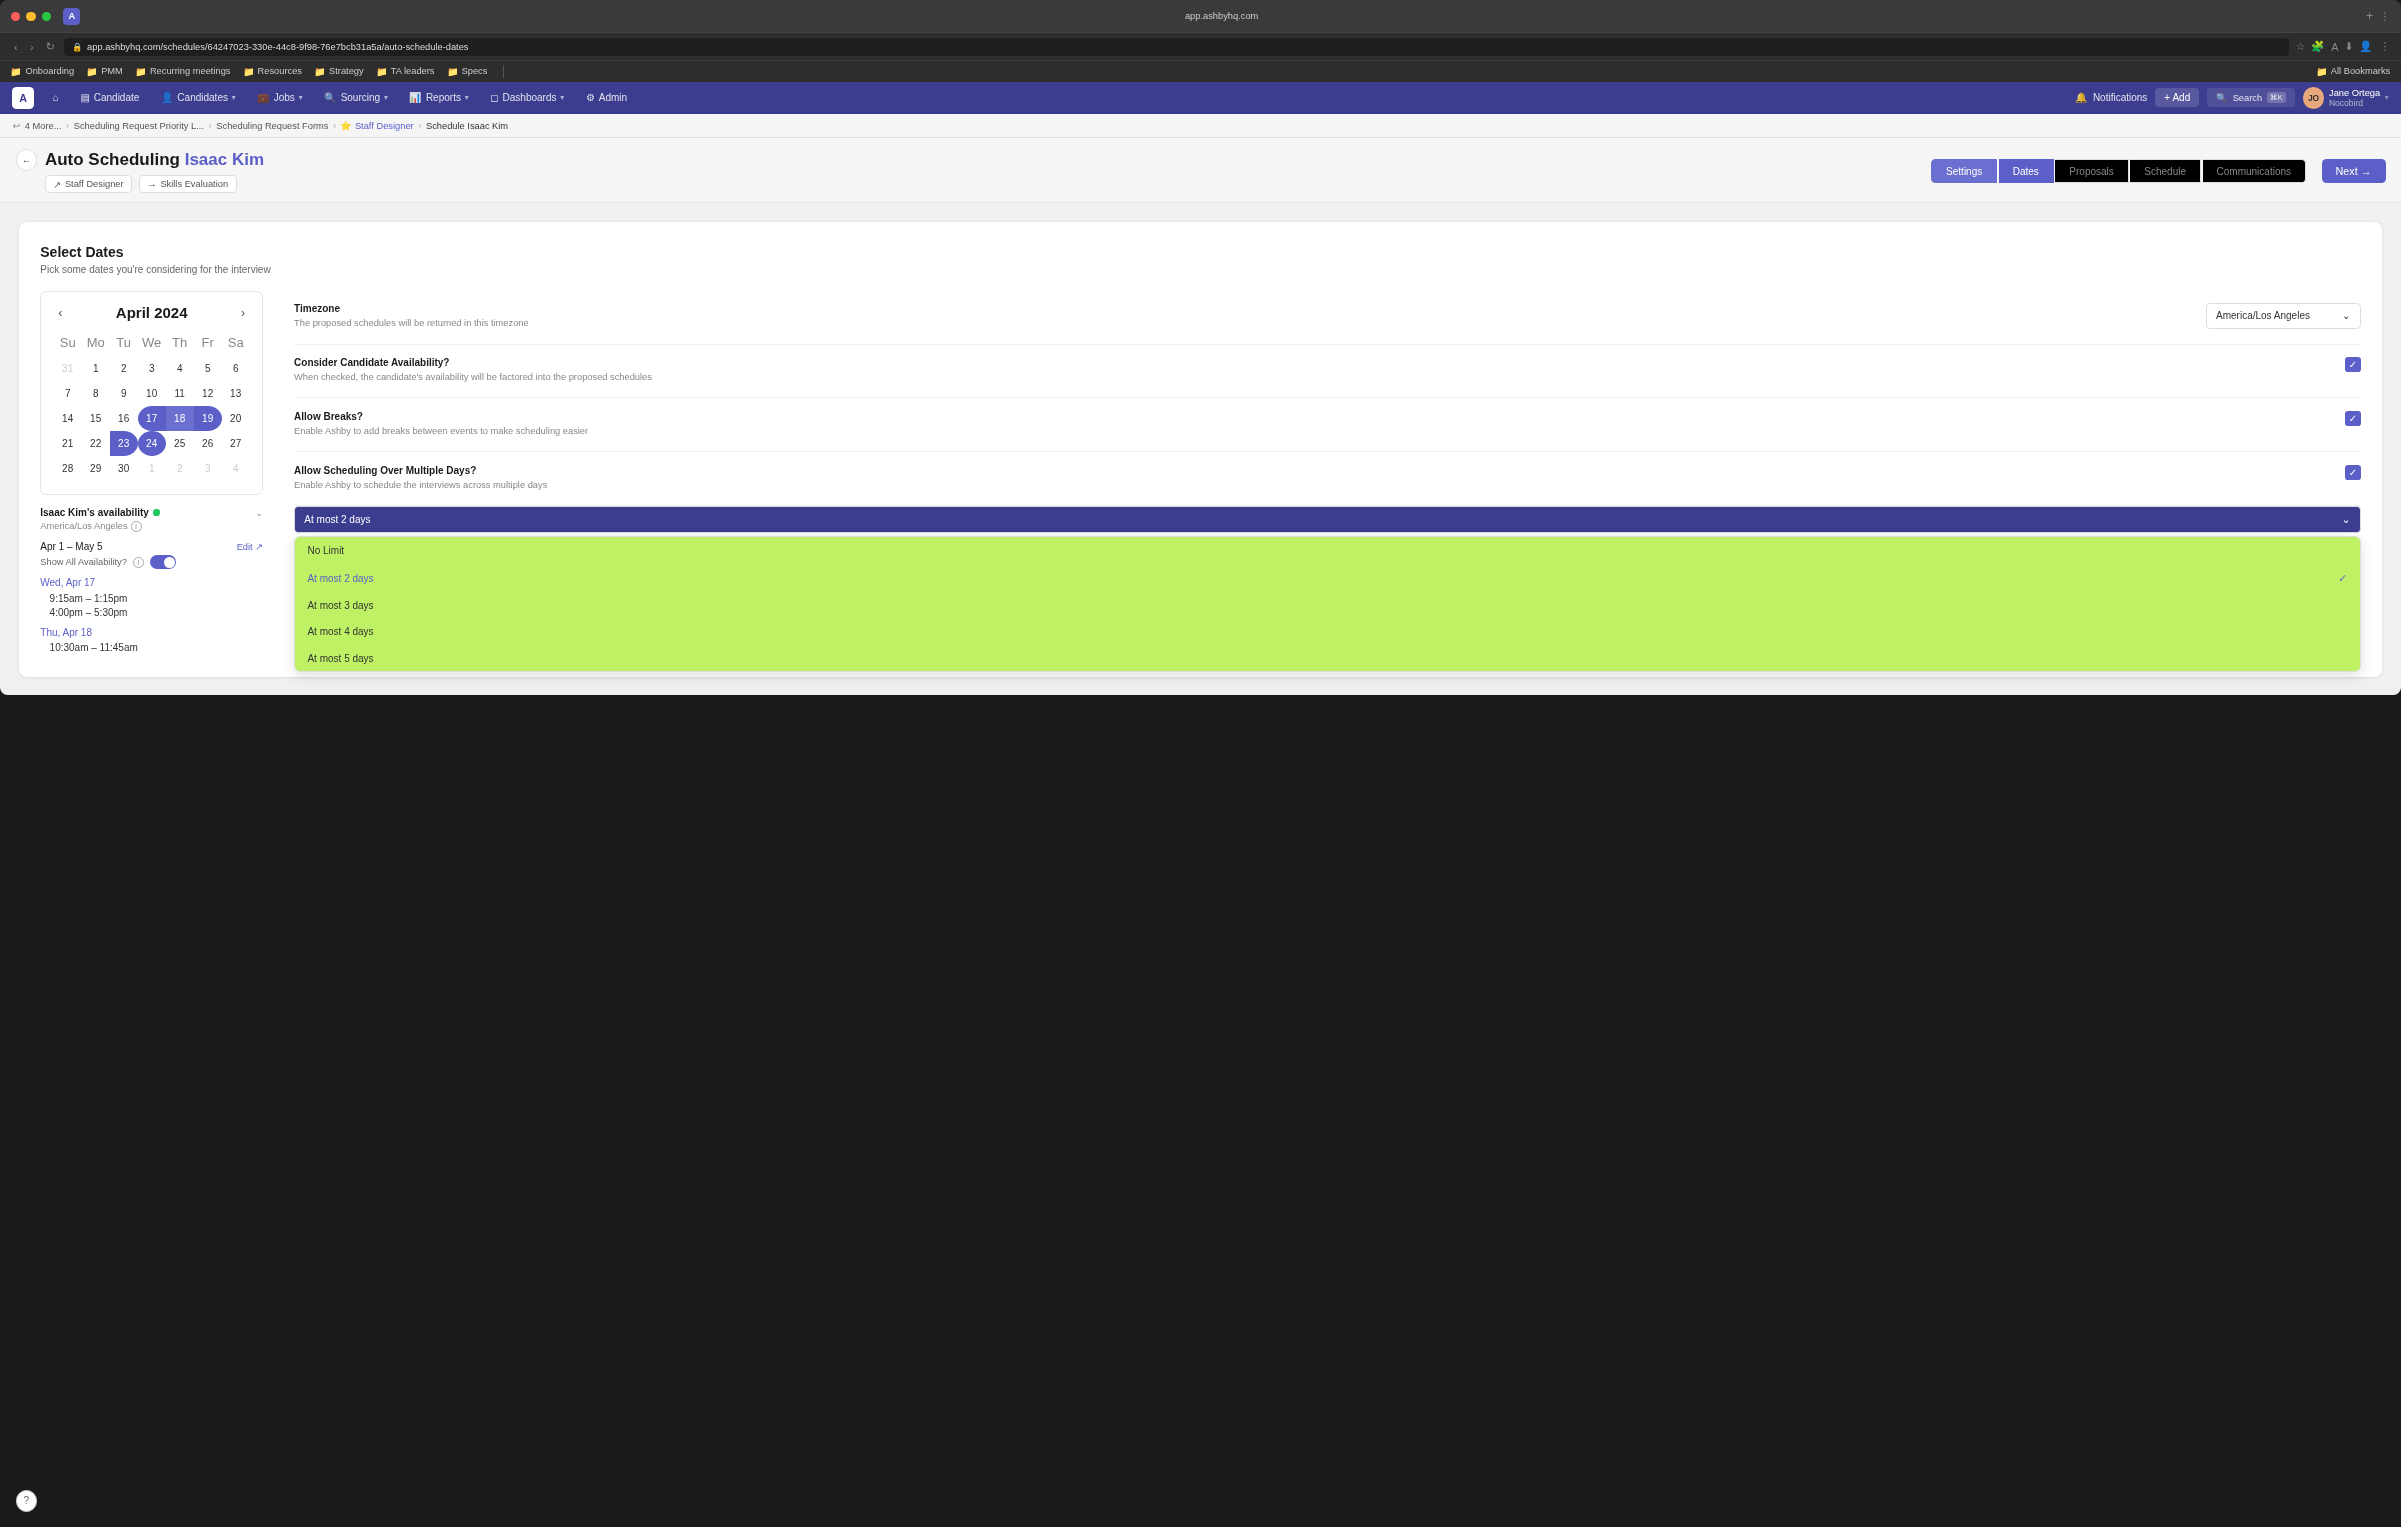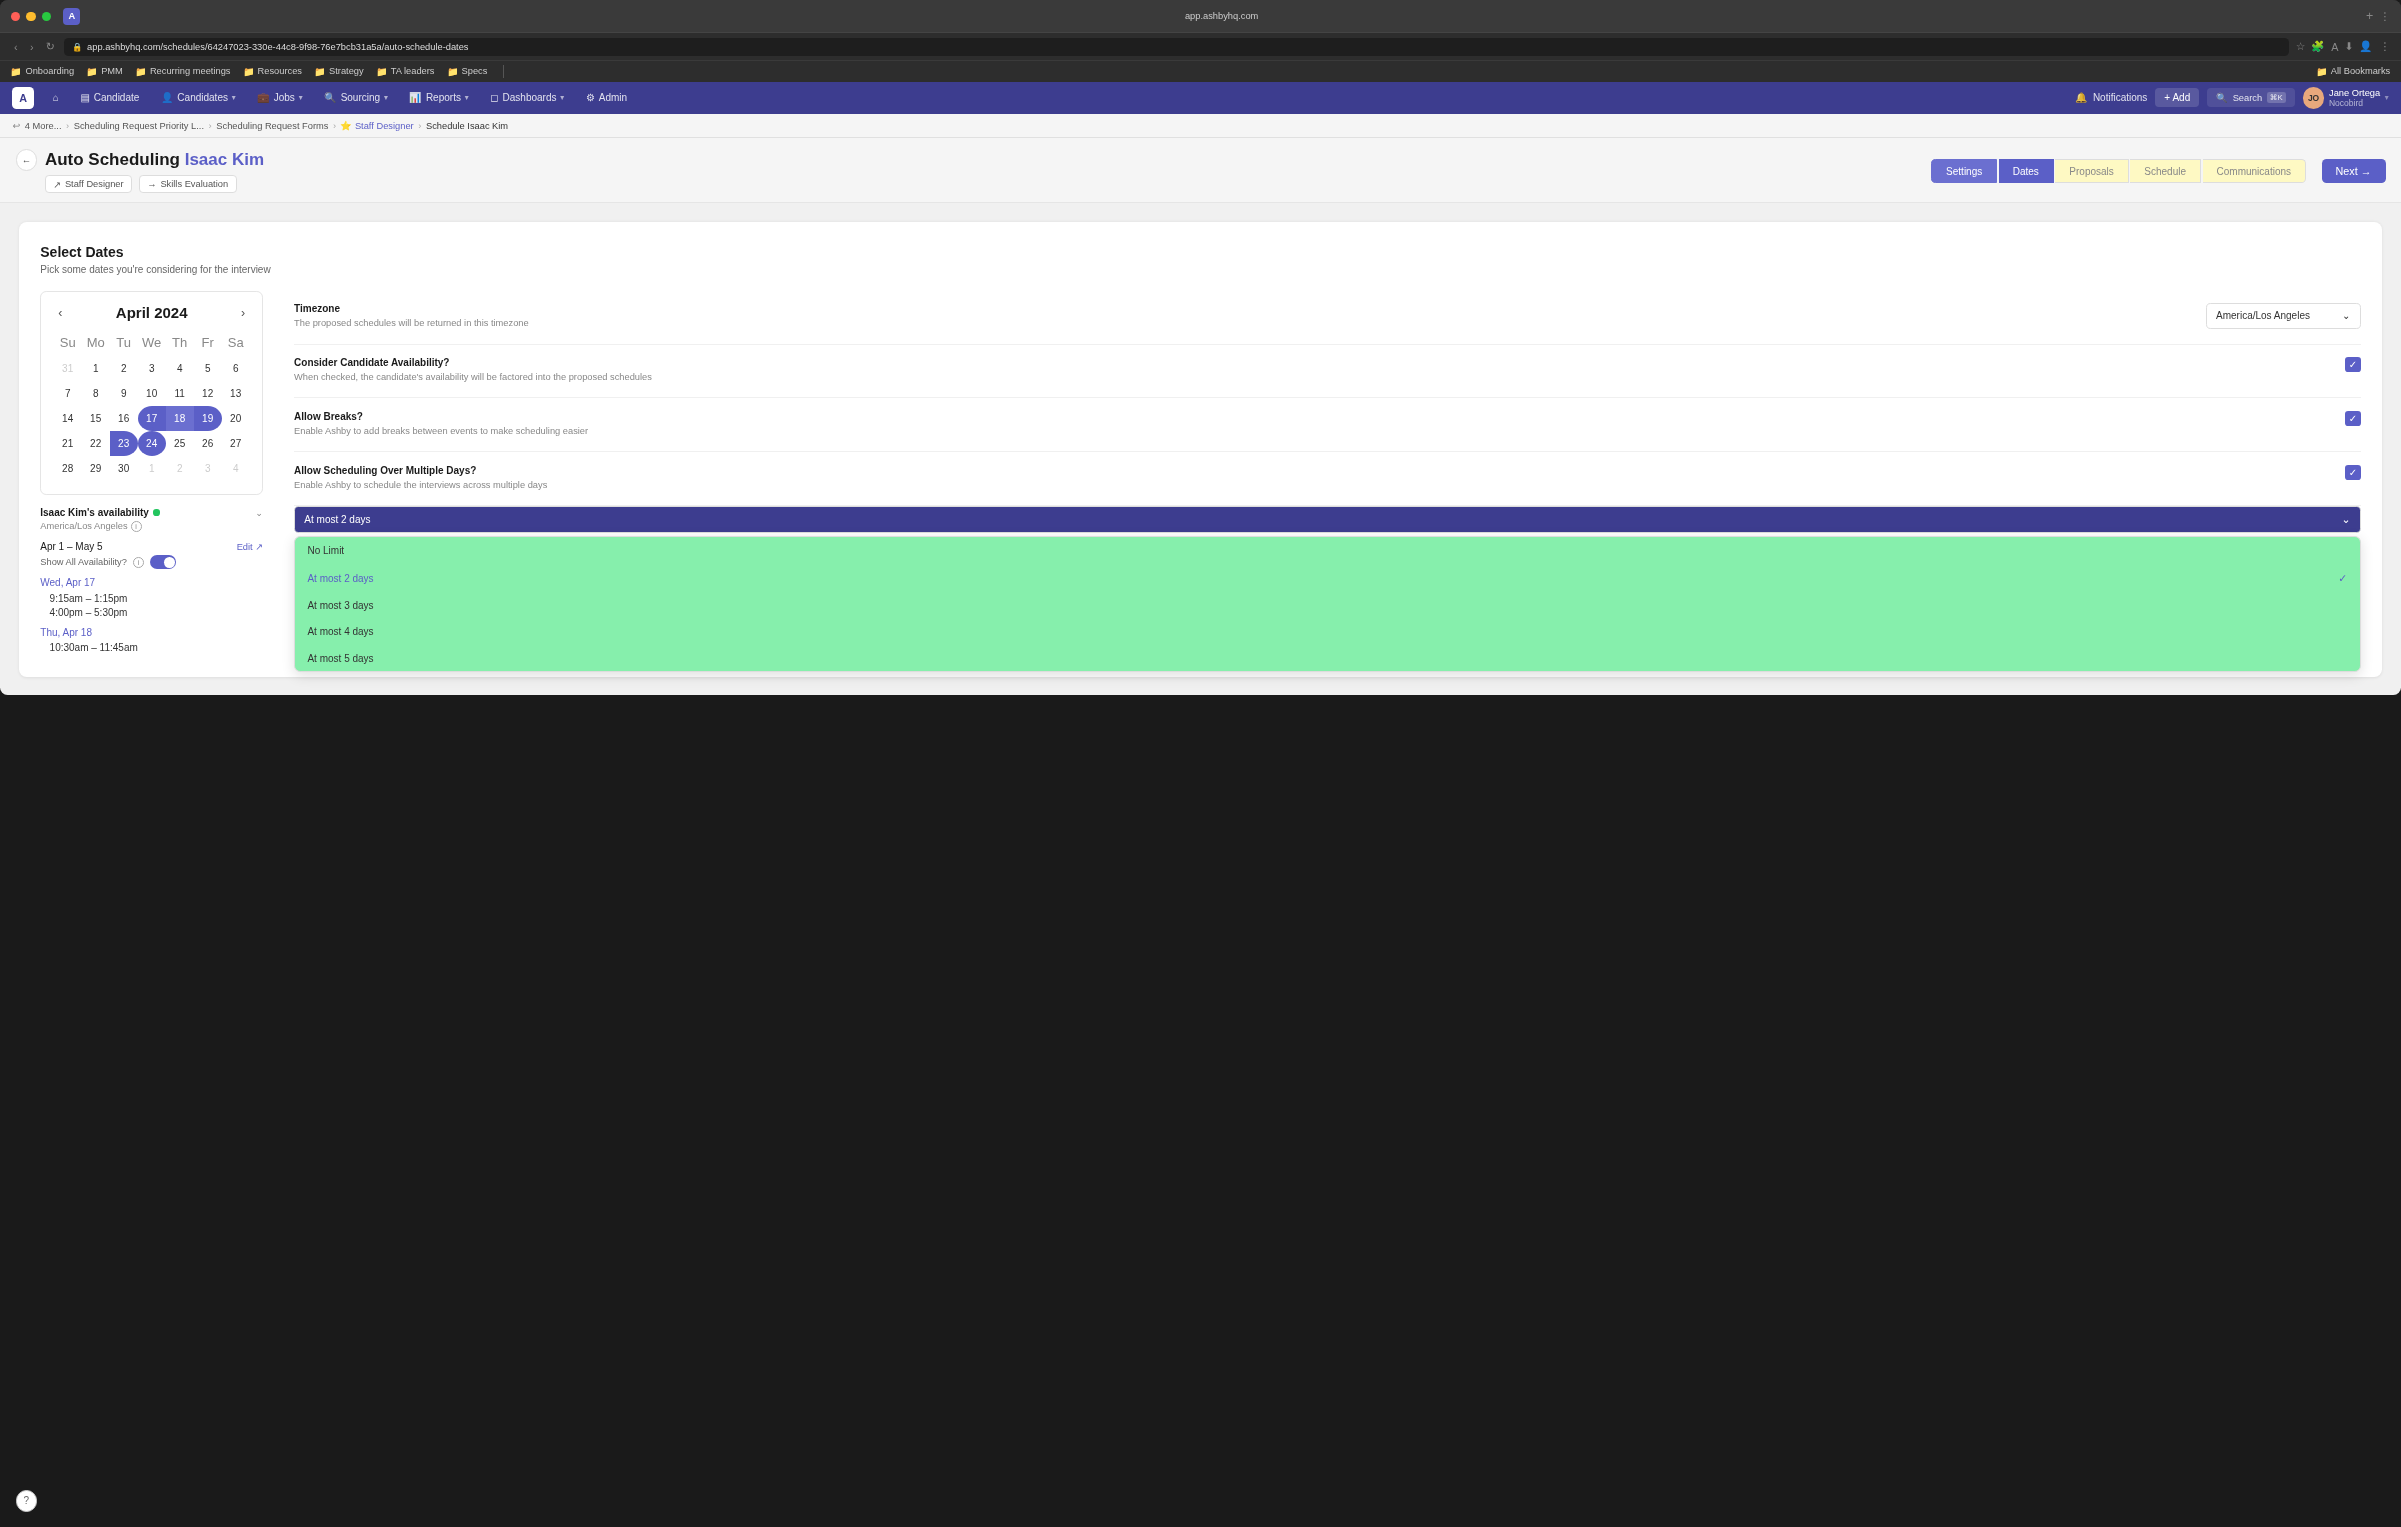--- a/index.html
+++ b/index.html
@@ -53,21 +53,21 @@
     .page-title-area { display: flex; flex-direction: column; gap: 4.6px; }
     .page-title-row { display: flex; align-items: center; gap: 7.7px; }
     .back-btn { width: 21.7px; height: 21.7px; border-radius: 50%; border: 0.8px solid #ddd; background: white; display: flex; align-items: center; justify-content: center; cursor: pointer; font-size: 9.3px; color: #555; }
     .page-title { font-size: 17px; font-weight: 700; color: #1a1a1a; }
     .page-title-name { color: #5b5fc7; }
     .tag-row { display: flex; gap: 6.2px; margin-left: 29px; }
     .tag { background: white; border: 0.8px solid #ddd; border-radius: 3.9px; padding: 2.3px 7.7px; font-size: 9.3px; color: #555; display: flex; align-items: center; gap: 3.9px; cursor: pointer; }
 
     
     .step-nav { display: flex; align-items: center; gap: 1.5px; }
-    .step { padding: 5.4px 14px; font-size: 10px; color: #888; cursor: pointer; border: 0.8px solid #ddd; background: #fef9c3; }
+    .step { padding: 5.4px 14px; font-size: 10px; color: #888; cursor: pointer; border: 0.8px solid #ddd; background: #000000; }
     .step:first-child { border-radius: 4.6px 0 0 4.6px; }
     .step.active { background: #5b5fc7; color: white; border-color: #5b5fc7; text-align: center; }
     .step.completed { background: #6b6fd0; color: white; border-color: #6b6fd0; }
     .step + .step { border-left: none; }
     .next-btn { background: #5b5fc7; color: white; border: none; border-radius: 4.6px; padding: 6.2px 14px; font-size: 10.8px; font-weight: 500; cursor: pointer; display: flex; align-items: center; gap: 4.6px; margin-left: 9.3px; }
 
     
     .main-content { background: #f0f0f0; padding: 18.6px; min-height: 464px; }
     .content-card { background: white; border-radius: 7.7px; padding: 21.7px; box-shadow: 0 0.8px 3.1px rgba(0,0,0,0.08); }
     .section-title { font-size: 14px; font-weight: 700; color: #1a1a1a; margin-bottom: 4.6px; }
@@ -116,21 +116,21 @@
     .option-label { font-size: 10px; font-weight: 600; color: #1a1a1a; margin-bottom: 3.1px; }
     .option-desc { font-size: 9.3px; color: #888; line-height: 1.5; }
     .option-control { flex-shrink: 0; }
 
     .timezone-select { display: flex; align-items: center; border: 0.8px solid #ddd; border-radius: 4.6px; padding: 6.2px 9.3px; font-size: 10px; color: #333; cursor: pointer; gap: 6.2px; min-width: 155px; justify-content: space-between; }
     .checkbox { width: 15.5px; height: 15.5px; background: #5b5fc7; border-radius: 3.1px; display: flex; align-items: center; justify-content: center; color: white; font-size: 10px; cursor: pointer; flex-shrink: 0; }
 
     .dropdown-container { position: relative; }
     .dropdown-select { display: flex; align-items: center; justify-content: space-between; border: 0.8px solid #ddd; border-radius: 4.6px; padding: 6.2px 9.3px; font-size: 10px; color: #333; cursor: pointer; min-width: 170px; background: #3d3d8f; color: white; }
     .dropdown-arrow { font-size: 10.8px; }
-    .dropdown-menu { position: absolute; top: 100%; left: 0; right: 0; background: #86efac; border: 0.8px solid #ddd; border-radius: 6.2px; box-shadow: 0 3.1px 12.4px rgba(0,0,0,0.12); z-index: 100; margin-top: 3.1px; overflow: hidden; }
+    .dropdown-menu { position: absolute; top: 100%; left: 0; right: 0; background: #bef264; border: 0.8px solid #ddd; border-radius: 6.2px; box-shadow: 0 3.1px 12.4px rgba(0,0,0,0.12); z-index: 100; margin-top: 3.1px; overflow: hidden; }
     .dropdown-item { padding: 7.7px 12.4px; font-size: 10px; color: #333; cursor: pointer; display: flex; align-items: center; justify-content: space-between; }
     .dropdown-item.selected { color: #5b5fc7; font-weight: 500; }
     .check-icon { color: #5b5fc7; font-size: 10.8px; }
 
     .help-btn { position: fixed; bottom: 15.5px; left: 15.5px; width: 21.7px; height: 21.7px; border-radius: 50%; border: 0.8px solid #ccc; background: white; display: flex; align-items: center; justify-content: center; color: #666; font-size: 10px; cursor: pointer; }
   </style>
 </head>
 <body>
 
 <div class="browser-chrome">

